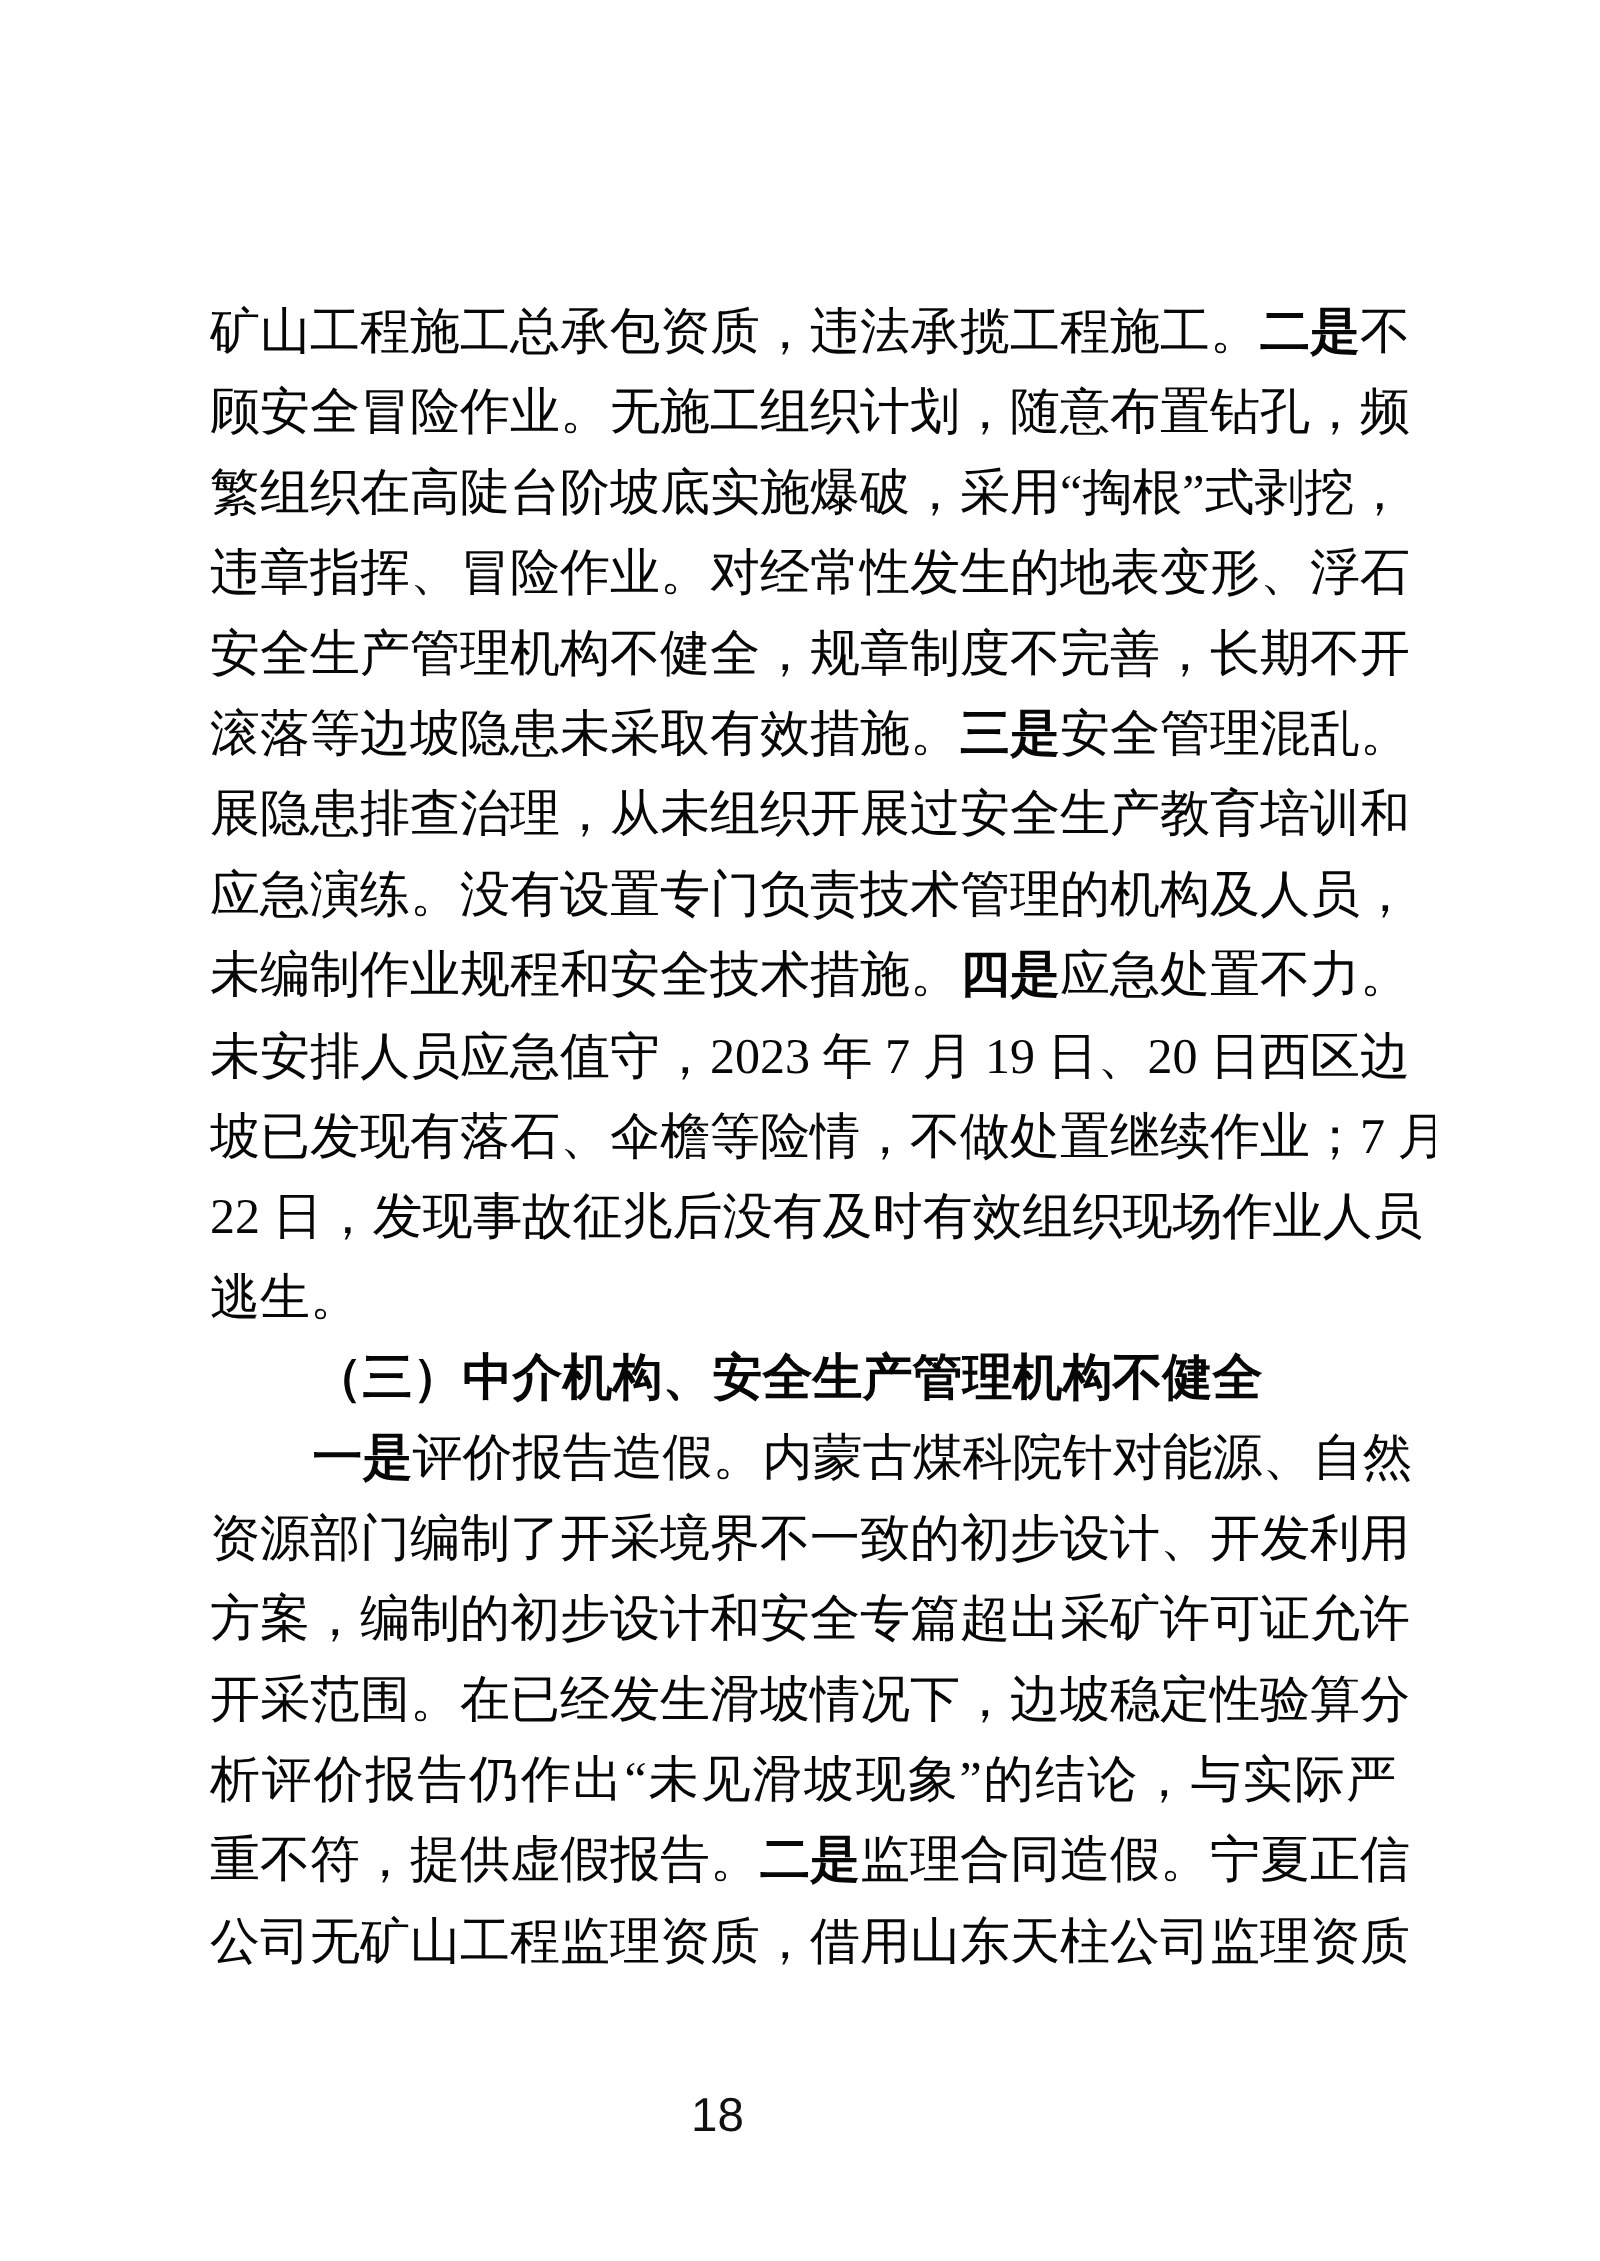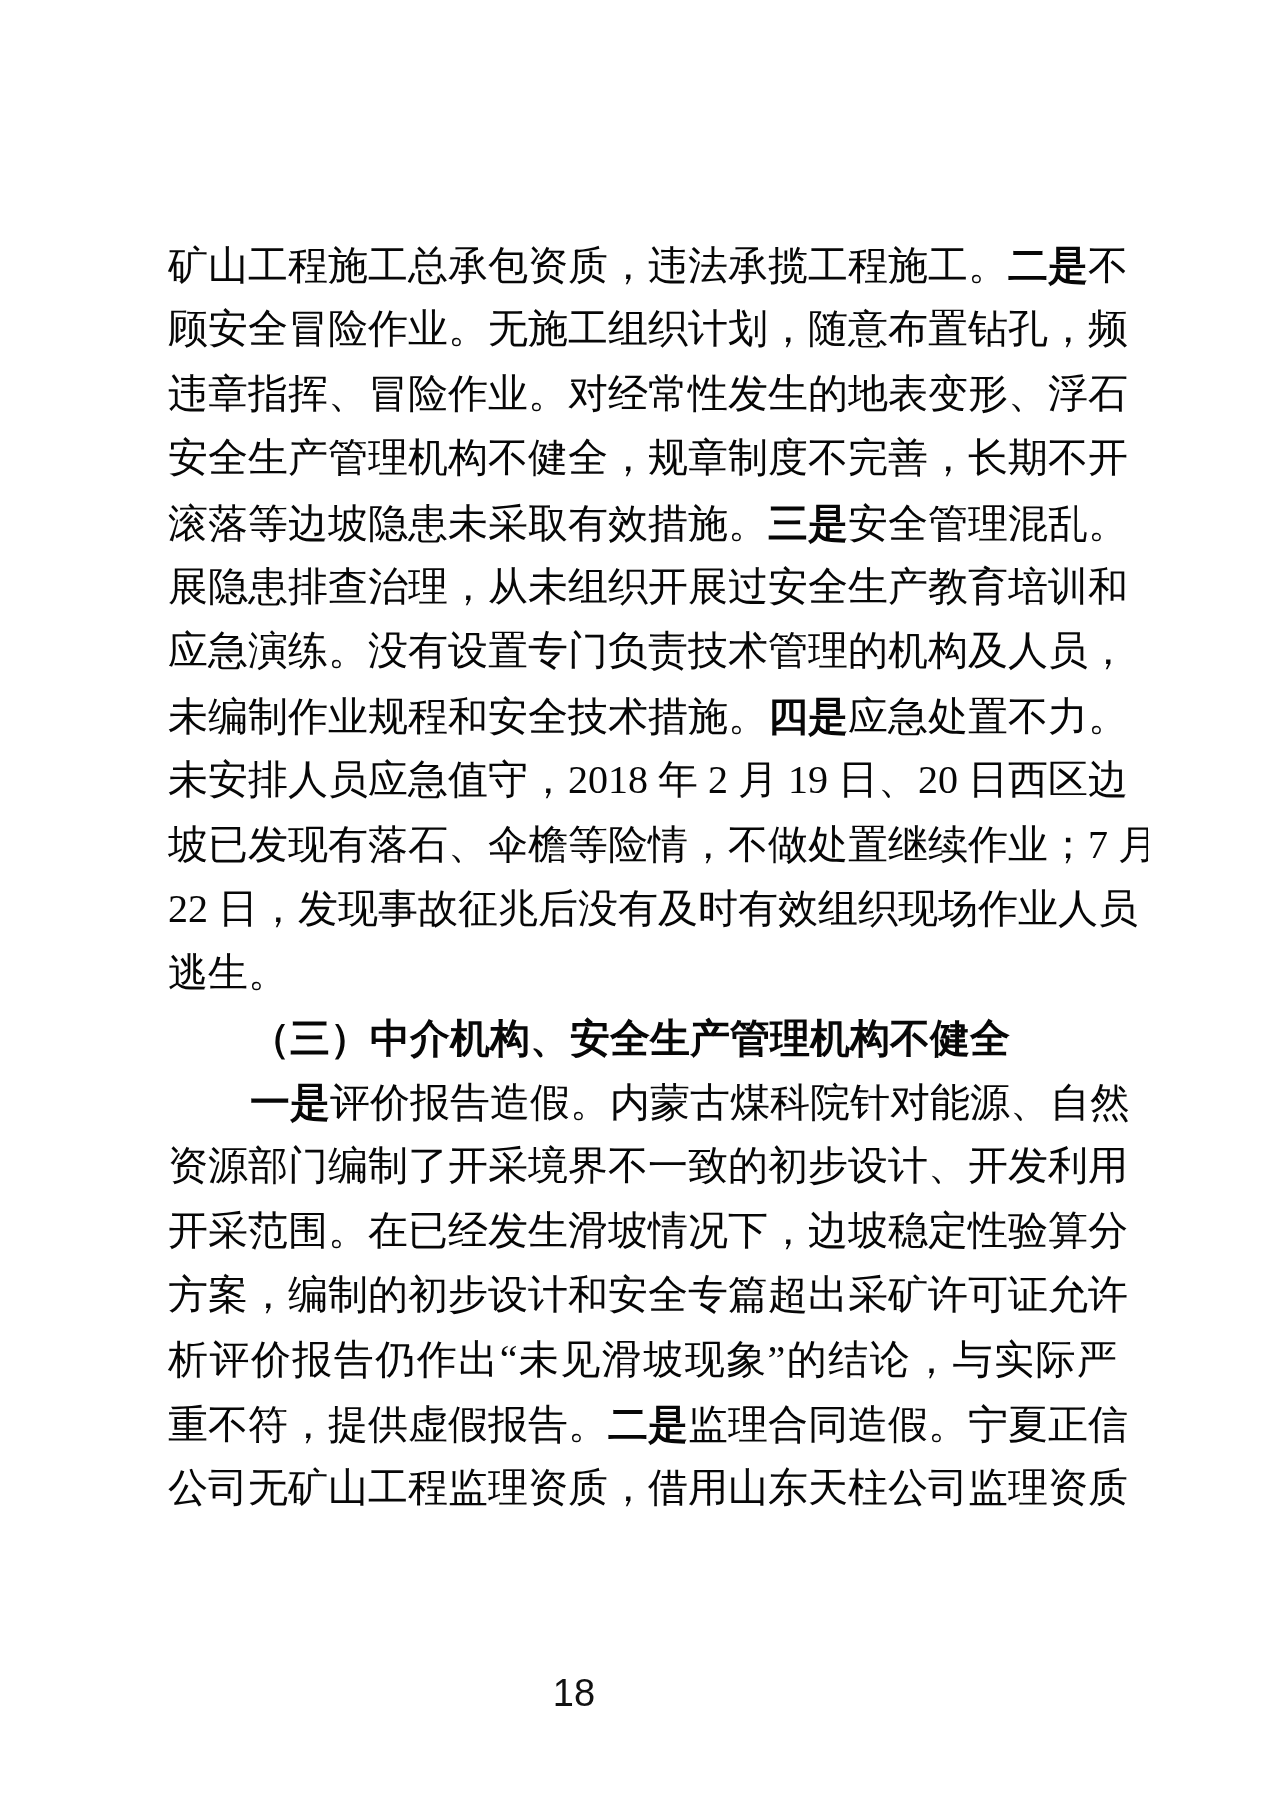--- a/index.html
+++ b/index.html
@@ -58,33 +58,34 @@
     font-family: Liberation Sans, sans-serif;
   }
 </style>
 </head>
 <body>
 
 <div class="page">
   <div class="doc-body">
       <div class="line"><span class="r">矿山工程施工总承包资质，违法承揽工程施工。</span><span class="b">二是</span><span class="r">不</span></div>
       <div class="line"><span class="r">顾安全冒险作业。无施工组织计划，随意布置钻孔，频</span></div>
+      <div class="line"><span class="r">繁组织在高陡台阶坡底实施爆破，采用“掏根”式剥挖，</span></div>
       <div class="line"><span class="r">违章指挥、冒险作业。对经常性发生的地表变形、浮石</span></div>
       <div class="line"><span class="r">安全生产管理机构不健全，规章制度不完善，长期不开</span></div>
       <div class="line"><span class="r">滚落等边坡隐患未采取有效措施。</span><span class="b">三是</span><span class="r">安全管理混乱。</span></div>
       <div class="line"><span class="r">展隐患排查治理，从未组织开展过安全生产教育培训和</span></div>
       <div class="line"><span class="r">应急演练。没有设置专门负责技术管理的机构及人员，</span></div>
       <div class="line"><span class="r">未编制作业规程和安全技术措施。</span><span class="b">四是</span><span class="r">应急处置不力。</span></div>
-      <div class="line"><span class="r">未安排人员应急值守，2018 年 2 月 19 日、20 日西区边</span></div>
+      <div class="line"><span class="r">未安排人员应急值守，2023 年 7 月 19 日、20 日西区边</span></div>
       <div class="line"><span class="r">坡已发现有落石、伞檐等险情，不做处置继续作业；7 月</span></div>
       <div class="line"><span class="r">22 日，发现事故征兆后没有及时有效组织现场作业人员</span></div>
       <div class="line left"><span class="r">逃生。</span></div>
       <div class="line indent left"><span class="b">（三）中介机构、安全生产管理机构不健全</span></div>
       <div class="line indent"><span class="b">一是</span><span class="r">评价报告造假。内蒙古煤科院针对能源、自然</span></div>
       <div class="line"><span class="r">资源部门编制了开采境界不一致的初步设计、开发利用</span></div>
+      <div class="line"><span class="r">方案，编制的初步设计和安全专篇超出采矿许可证允许</span></div>
       <div class="line"><span class="r">开采范围。在已经发生滑坡情况下，边坡稳定性验算分</span></div>
-      <div class="line"><span class="r">方案，编制的初步设计和安全专篇超出采矿许可证允许</span></div>
       <div class="line"><span class="r">析评价报告仍作出“未见滑坡现象”的结论，与实际严</span></div>
       <div class="line"><span class="r">重不符，提供虚假报告。</span><span class="b">二是</span><span class="r">监理合同造假。宁夏正信</span></div>
       <div class="line"><span class="r">公司无矿山工程监理资质，借用山东天柱公司监理资质</span></div>
     </div>
   <div class="page-number">18</div>
 </div>
 
 </body></html>

